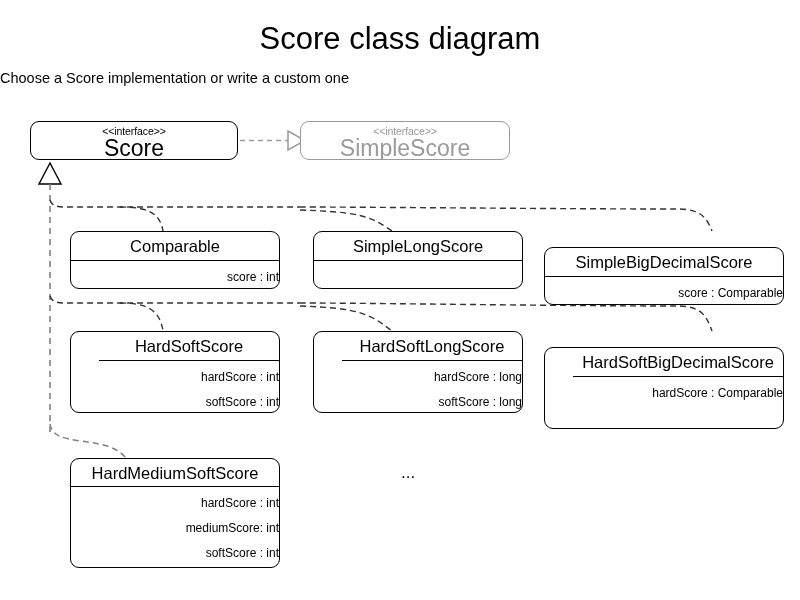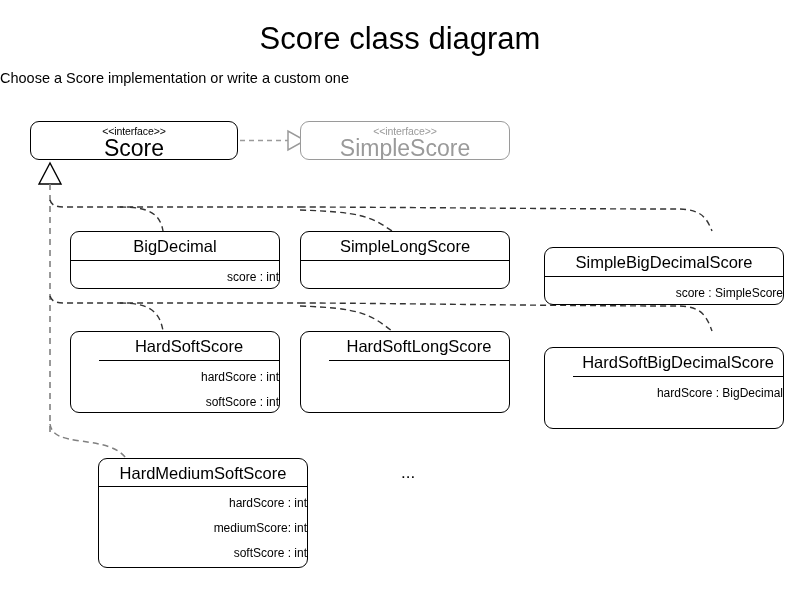--- a/index.html
+++ b/index.html
@@ -104,24 +104,24 @@
     line-height: 20px;
     color: #000;
   }
 
   
   #box-score      { left: 30px;  top: 121px; width: 208px; height: 39px; }
   #box-comparable { left: 300px; top: 121px; width: 210px; height: 39px; }
 
   .row1 { top: 231px; height: 58px; }
   .row2 { top: 331px; height: 82px; padding-left: 28px; }
-  .row3 { top: 458px; height: 110px; margin-left: 28px; }
+  .row3 { top: 458px; height: 110px; }
 
   .col1 { left: 70px;  width: 210px; }
-  .col2 { left: 300px; width: 210px; }
+  .col2 { left: 313px; width: 210px; }
   .col3 { left: 544px; width: 240px; margin-top: 16px; }
 
   .row1 .box-head { padding-top: 4px; height: 28px; }
   .row2 .box-head { padding-top: 4px; height: 28px; }
   .row3 .box-head { padding-top: 4px; height: 27px; }
 </style>
 </head>
 <body>
 
 <div id="canvas">
@@ -162,70 +162,74 @@
 
   <div class="uml-box iface-gray" id="box-comparable">
     <div class="box-head" style="padding-top:3px;">
       <span class="iface-tag">&lt;&lt;interface&gt;&gt;</span>
       <span class="iface-name">SimpleScore</span>
     </div>
   </div>
 
   <div class="uml-box row1 col1">
     <div class="box-head">
-      <span class="class-name">BigDecimal</span>
+      <span class="class-name">Comparable</span>
     </div>
     <div class="divider"></div>
     <div class="box-attrs">
       <div class="attr">score : int</div>
     </div>
   </div>
 
   <div class="uml-box row1 col2">
     <div class="box-head">
       <span class="class-name">SimpleLongScore</span>
     </div>
     <div class="divider"></div>
   </div>
 
   <div class="uml-box row1 col3">
     <div class="box-head">
       <span class="class-name">SimpleBigDecimalScore</span>
     </div>
     <div class="divider"></div>
     <div class="box-attrs">
-      <div class="attr">score : SimpleScore</div>
+      <div class="attr">score : Comparable</div>
     </div>
   </div>
 
   <div class="uml-box row2 col1">
     <div class="box-head">
       <span class="class-name">HardSoftScore</span>
     </div>
     <div class="divider"></div>
     <div class="box-attrs">
       <div class="attr">hardScore : int</div>
       <div class="attr">softScore : int</div>
     </div>
   </div>
 
   <div class="uml-box row2 col2">
     <div class="box-head">
       <span class="class-name">HardSoftLongScore</span>
     </div>
     <div class="divider"></div>
+    <div class="box-attrs">
+      <div class="attr">hardScore : long</div>
+      <div class="attr">softScore : long</div>
+    </div>
   </div>
 
   <div class="uml-box row2 col3">
     <div class="box-head">
       <span class="class-name">HardSoftBigDecimalScore</span>
     </div>
     <div class="divider"></div>
     <div class="box-attrs">
-      <div class="attr">hardScore : BigDecimal</div>
+      <div class="attr">hardScore : Comparable</div>
     </div>
   </div>
 
   <div class="uml-box row3 col1">
     <div class="box-head">
       <span class="class-name">HardMediumSoftScore</span>
     </div>
     <div class="divider"></div>
     <div class="box-attrs">
       <div class="attr">hardScore : int</div>

